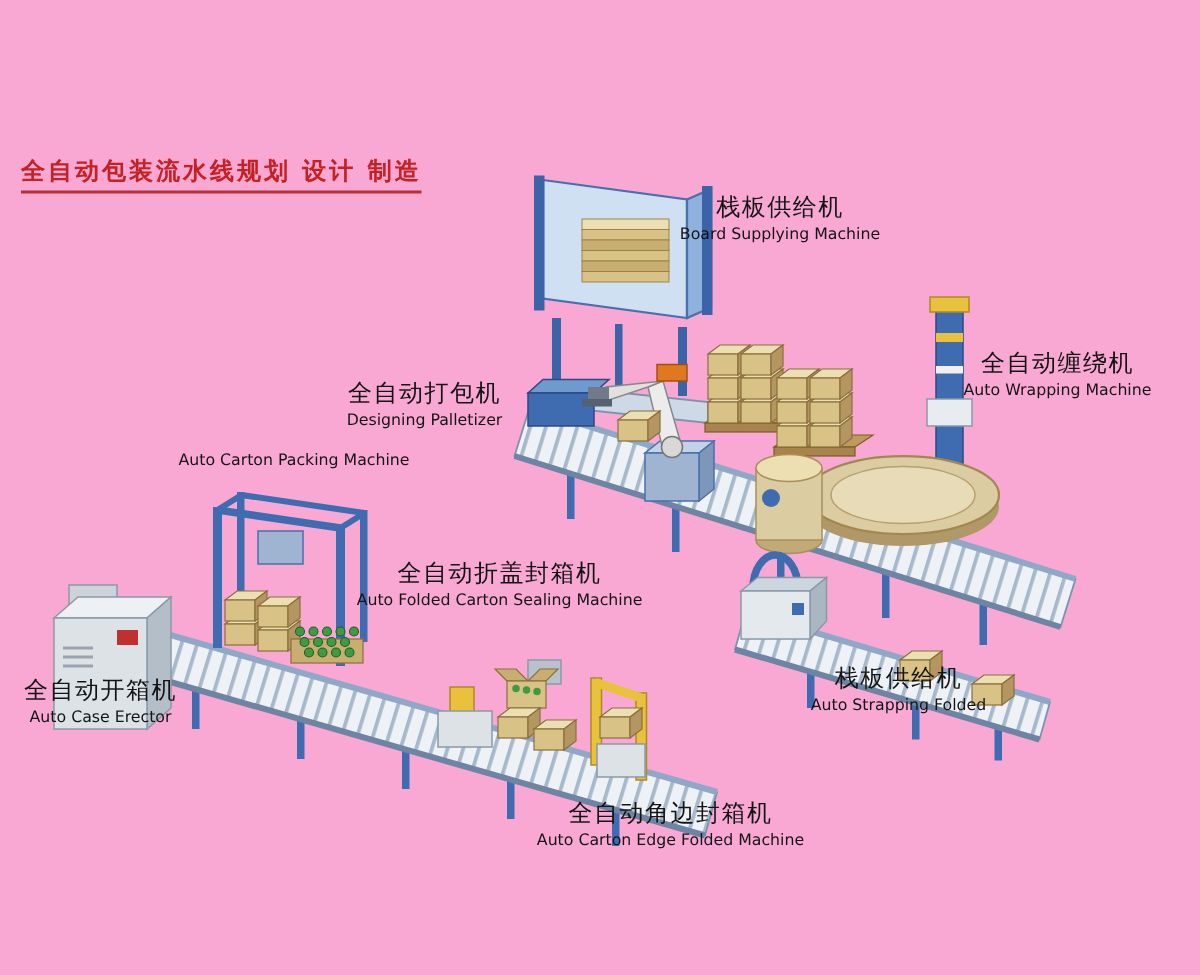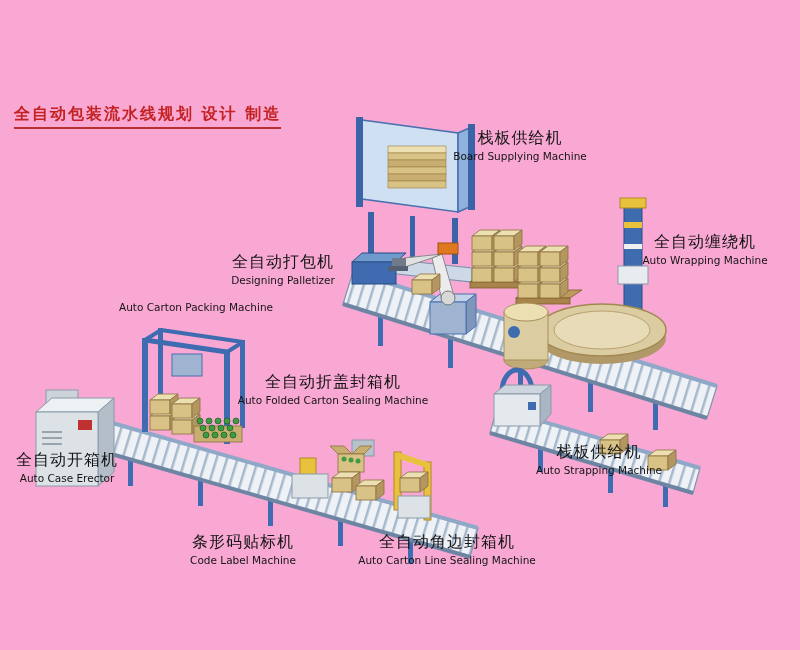--- a/index.html
+++ b/index.html
@@ -258,24 +258,20 @@
   <div class="mlabel" id="lb5">
     <div class="zh">全自动开箱机</div>
     <div class="en">Auto Case Erector</div>
   </div>
   <div class="mlabel" id="lb4">
     <div class="zh">全自动折盖封箱机</div>
     <div class="en">Auto Folded Carton Sealing Machine</div>
   </div>
   <div class="mlabel" id="lb6">
     <div class="zh">栈板供给机</div>
-    <div class="en">Auto Strapping Machine</div>
-  </div>
-  <div class="mlabel" id="lb7">
-    <div class="zh">条形码贴标机</div>
-    <div class="en">Code Label Machine</div>
+    <div class="en">Auto Strapping Folded</div>
   </div>
   <div class="mlabel" id="lb8">
     <div class="zh">全自动角边封箱机</div>
-    <div class="en">Auto Carton Line Sealing Machine</div>
+    <div class="en">Auto Carton Edge Folded Machine</div>
   </div>
 
 </div>
 
 </body></html>

